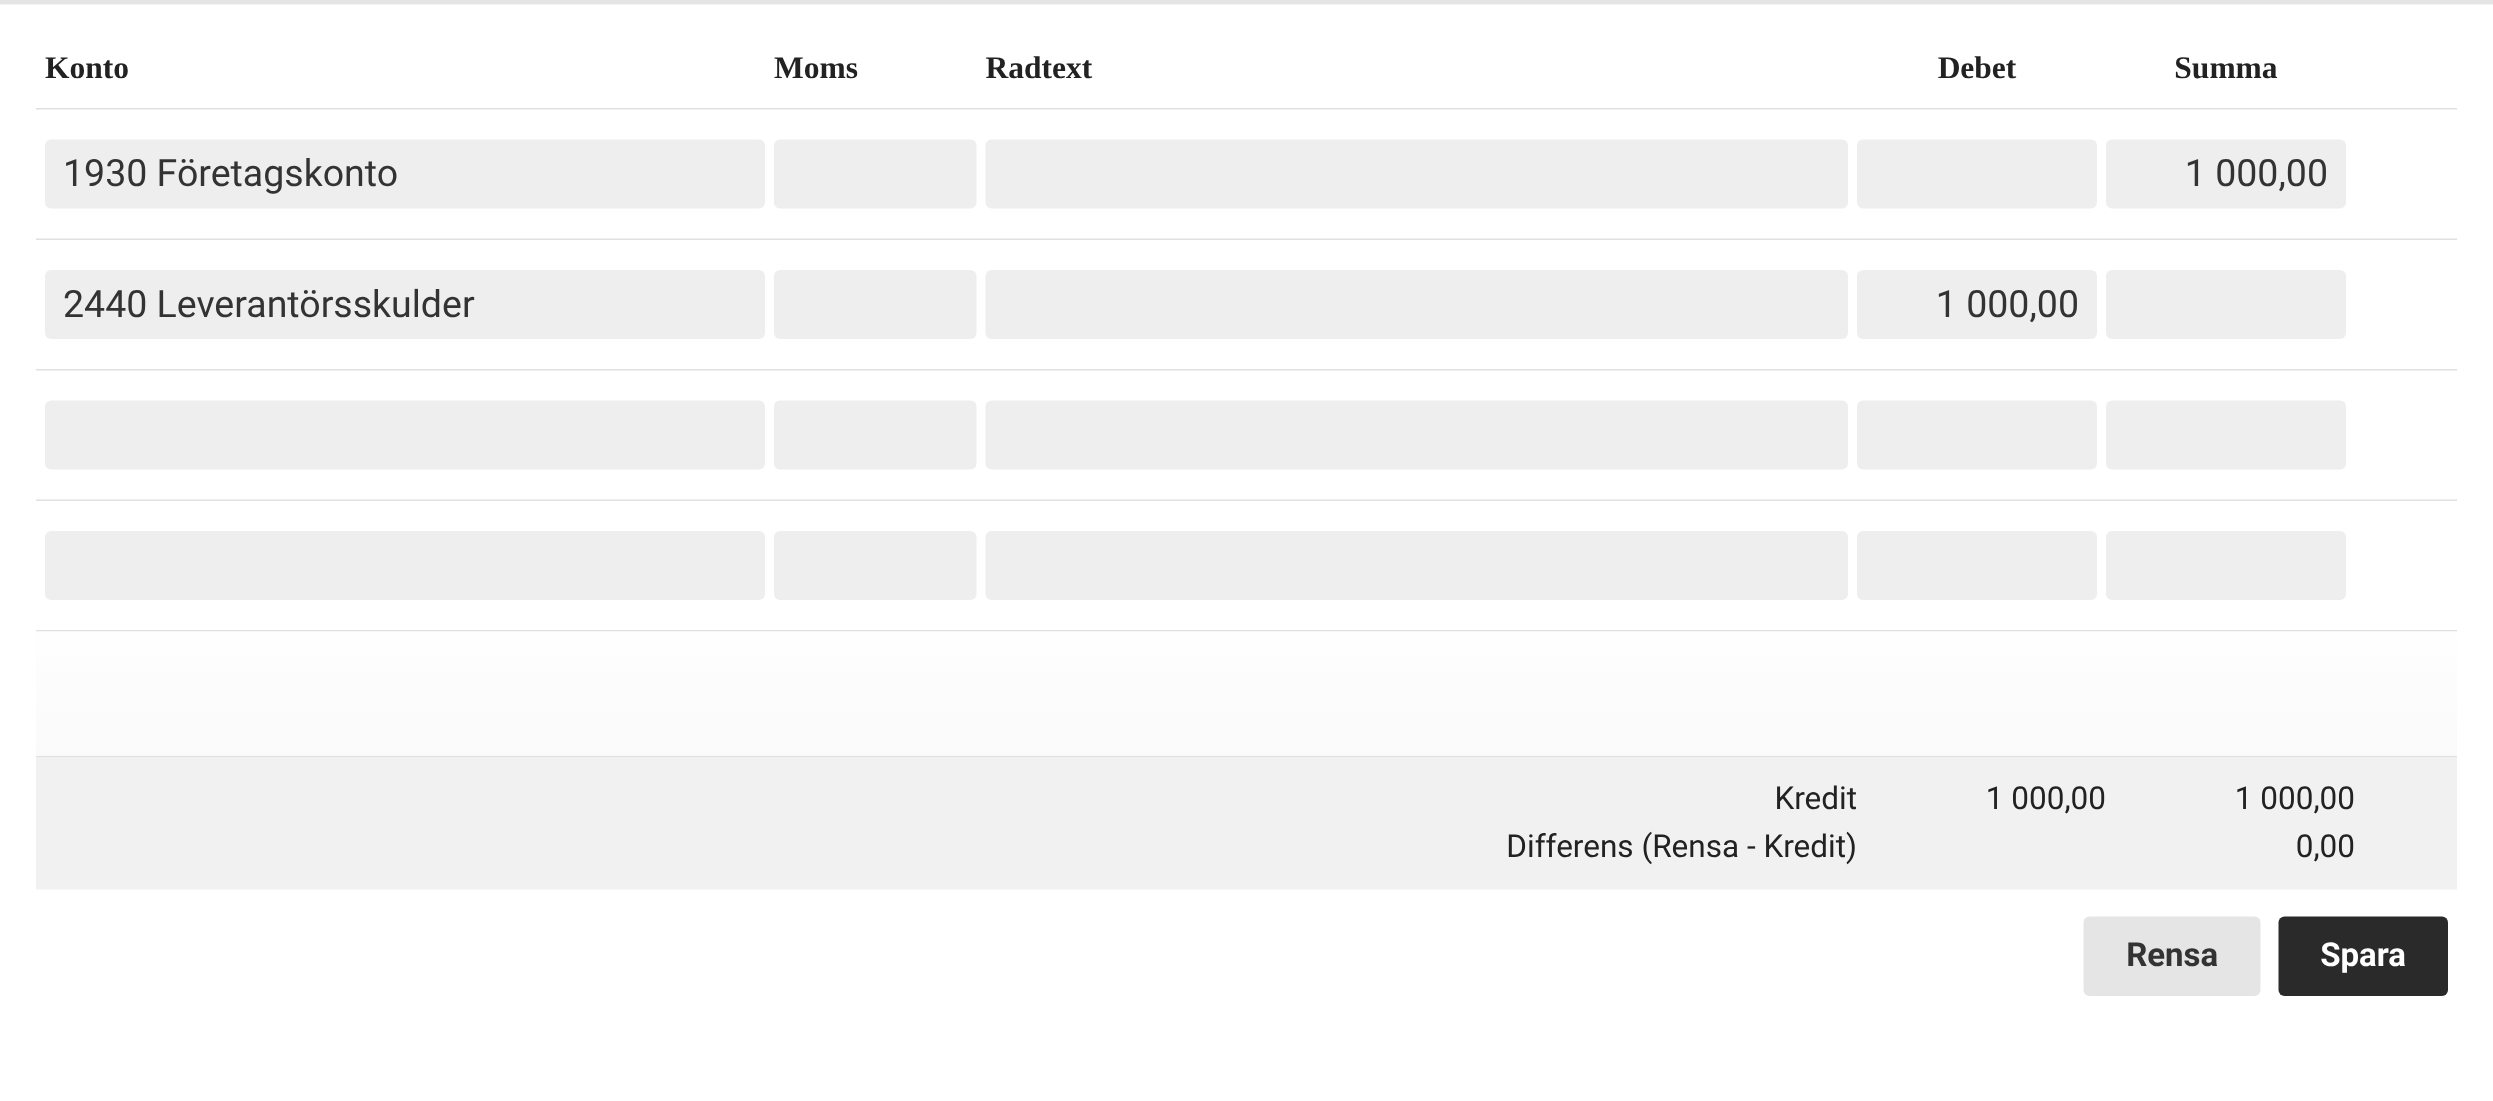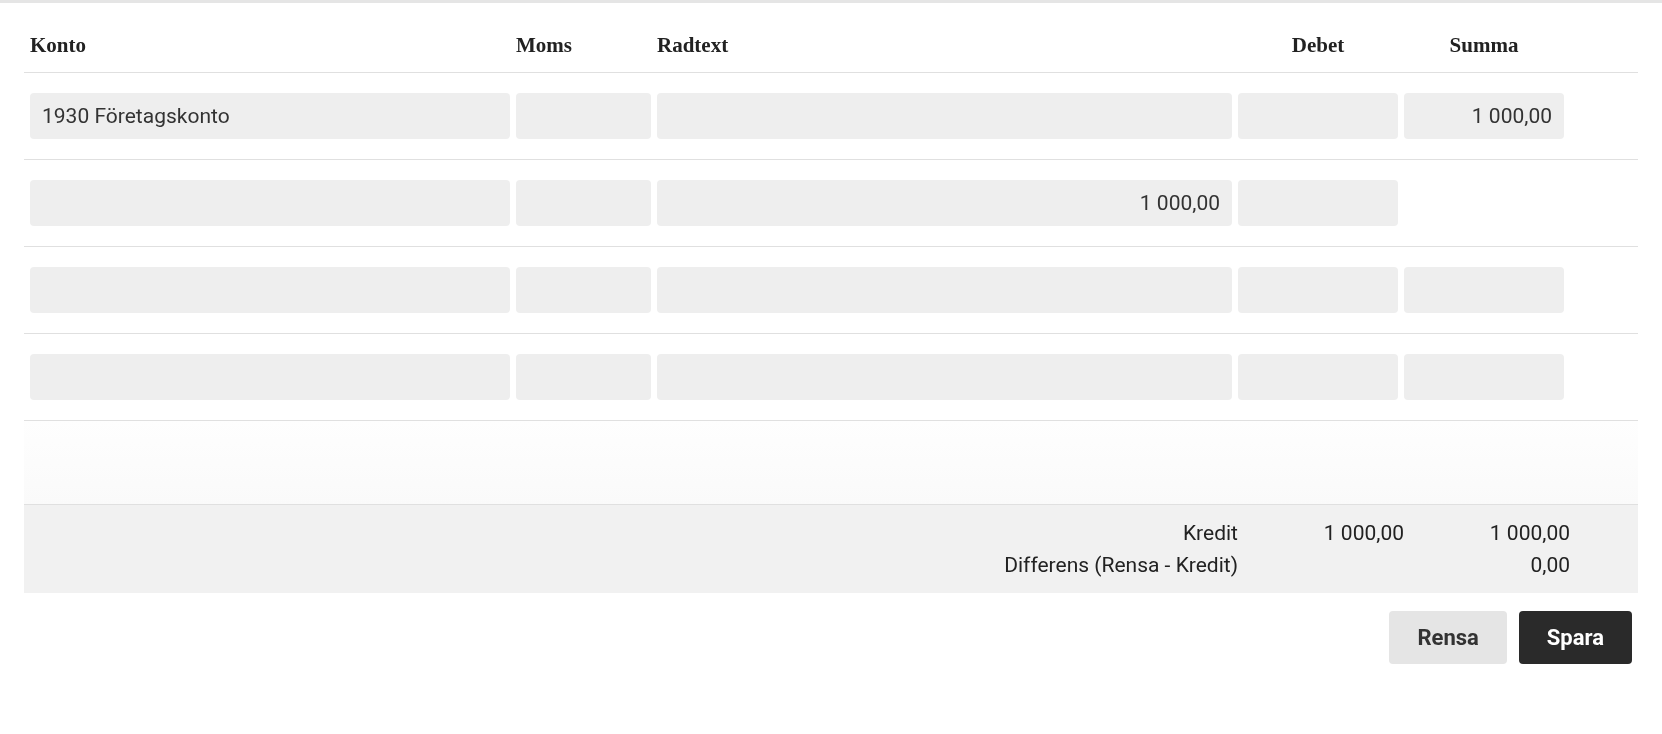--- a/index.html
+++ b/index.html
@@ -45,21 +45,21 @@
       padding: 20px 6px;
       border-bottom: 1px solid #e0e0e0;
       align-items: center;
     }
     .input-cell {
       background: #eeeeee;
       border: none;
       border-radius: 4px;
       height: 46px;
       padding: 0 12px;
-      font-size: 21px;
+      font-size: 25px;
       color: #333;
       font-family: inherit;
       outline: none;
     }
     .input-cell.right {
       text-align: right;
     }
     .spacer-row {
       height: 84px;
       border-bottom: 1px solid #e0e0e0;
@@ -124,20 +124,21 @@
 
   <div class="data-row">
     <input class="input-cell" value="1930 Företagskonto" style="">
     <input class="input-cell" value="" style="">
     <input class="input-cell" value="" style="">
     <input class="input-cell right" value="" style="">
     <input class="input-cell right" value="1 000,00" style="">
   </div>
 
   <div class="data-row">
+    <input class="input-cell" value="2440 Leverantörsskulder" style="">
     <input class="input-cell" value="" style="">
     <input class="input-cell" value="" style="">
     <input class="input-cell right" value="1 000,00" style="">
     <input class="input-cell right" value="" style="">
   </div>
 
   <div class="data-row">
     <input class="input-cell" value="" style="">
     <input class="input-cell" value="" style="">
     <input class="input-cell" value="" style="">

